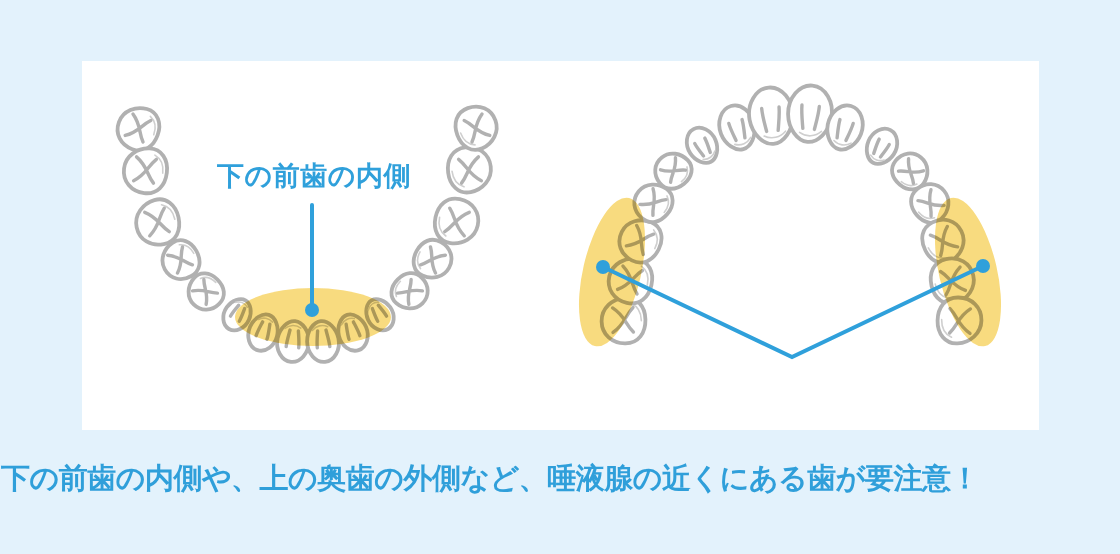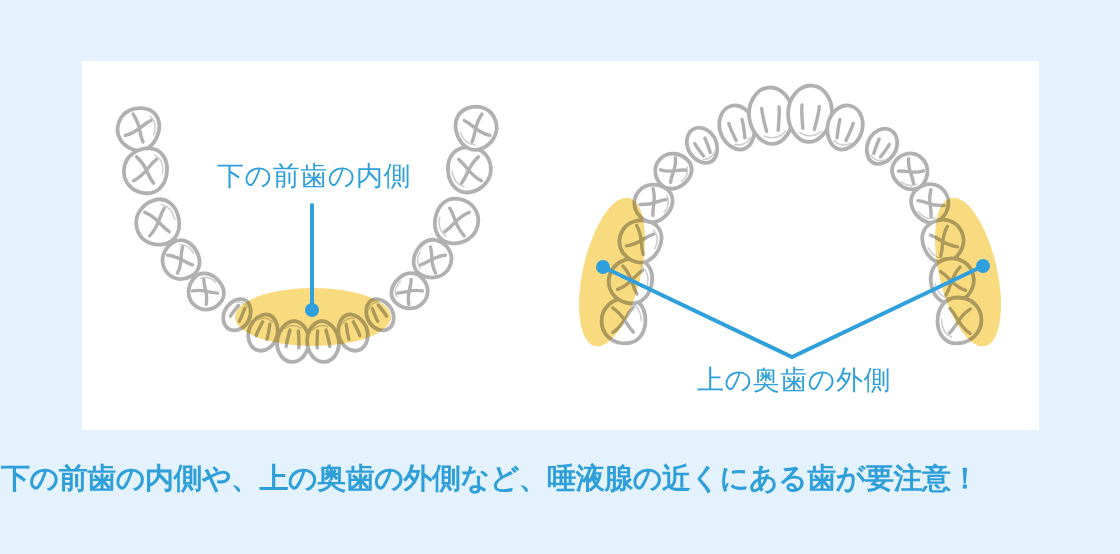--- a/index.html
+++ b/index.html
@@ -23,21 +23,21 @@
   }
   .tooth-detail{
     fill:none;stroke:#B1B1B1;stroke-width:3.4;
     stroke-linecap:round;vector-effect:non-scaling-stroke;
   }
   .highlight{mix-blend-mode:multiply;opacity:0.95;}
   .pointer{stroke:#2FA0DB;stroke-width:4;fill:none;stroke-linecap:round;}
   .dot{fill:#2FA0DB;}
   .callout-label{
     position:absolute;transform:translateX(-50%);
-    font-size:27px;font-weight:normal;color:#2FA0DB;
+    font-size:27px;font-weight:bold;color:#2FA0DB;
     white-space:nowrap;letter-spacing:0.5px;
   }
   .caption{
     position:absolute;left:0;top:459px;width:980px;
     text-align:center;font-size:29px;font-weight:bold;color:#2F9FDA;
     white-space:nowrap;letter-spacing:-0.5px;
   }
 </style>
 </head>
 <body>
@@ -104,16 +104,15 @@
       <ellipse class="highlight" transform="translate(886 211) rotate(-13)" cx="0" cy="0" rx="29" ry="76" fill="#F8D978"></ellipse>
 
       <polyline class="pointer" points="521,206 710,296 901,205" stroke="#2FA0DB"></polyline>
       <circle class="dot" cx="521" cy="206" r="7" fill="#2FA0DB"></circle>
       <circle class="dot" cx="901" cy="205" r="7" fill="#2FA0DB"></circle>
     </g>
   </svg>
 
   <div class="callout-label" style="left:232px;top:97px;">下の前歯の内側</div>
 
-  <div class="callout-label" style="left:712px;top:301px;">上の奥歯の外側</div>
 </div>
 
 <div class="caption">下の前歯の内側や、上の奥歯の外側など、唾液腺の近くにある歯が要注意！</div>
 
 </body></html>

